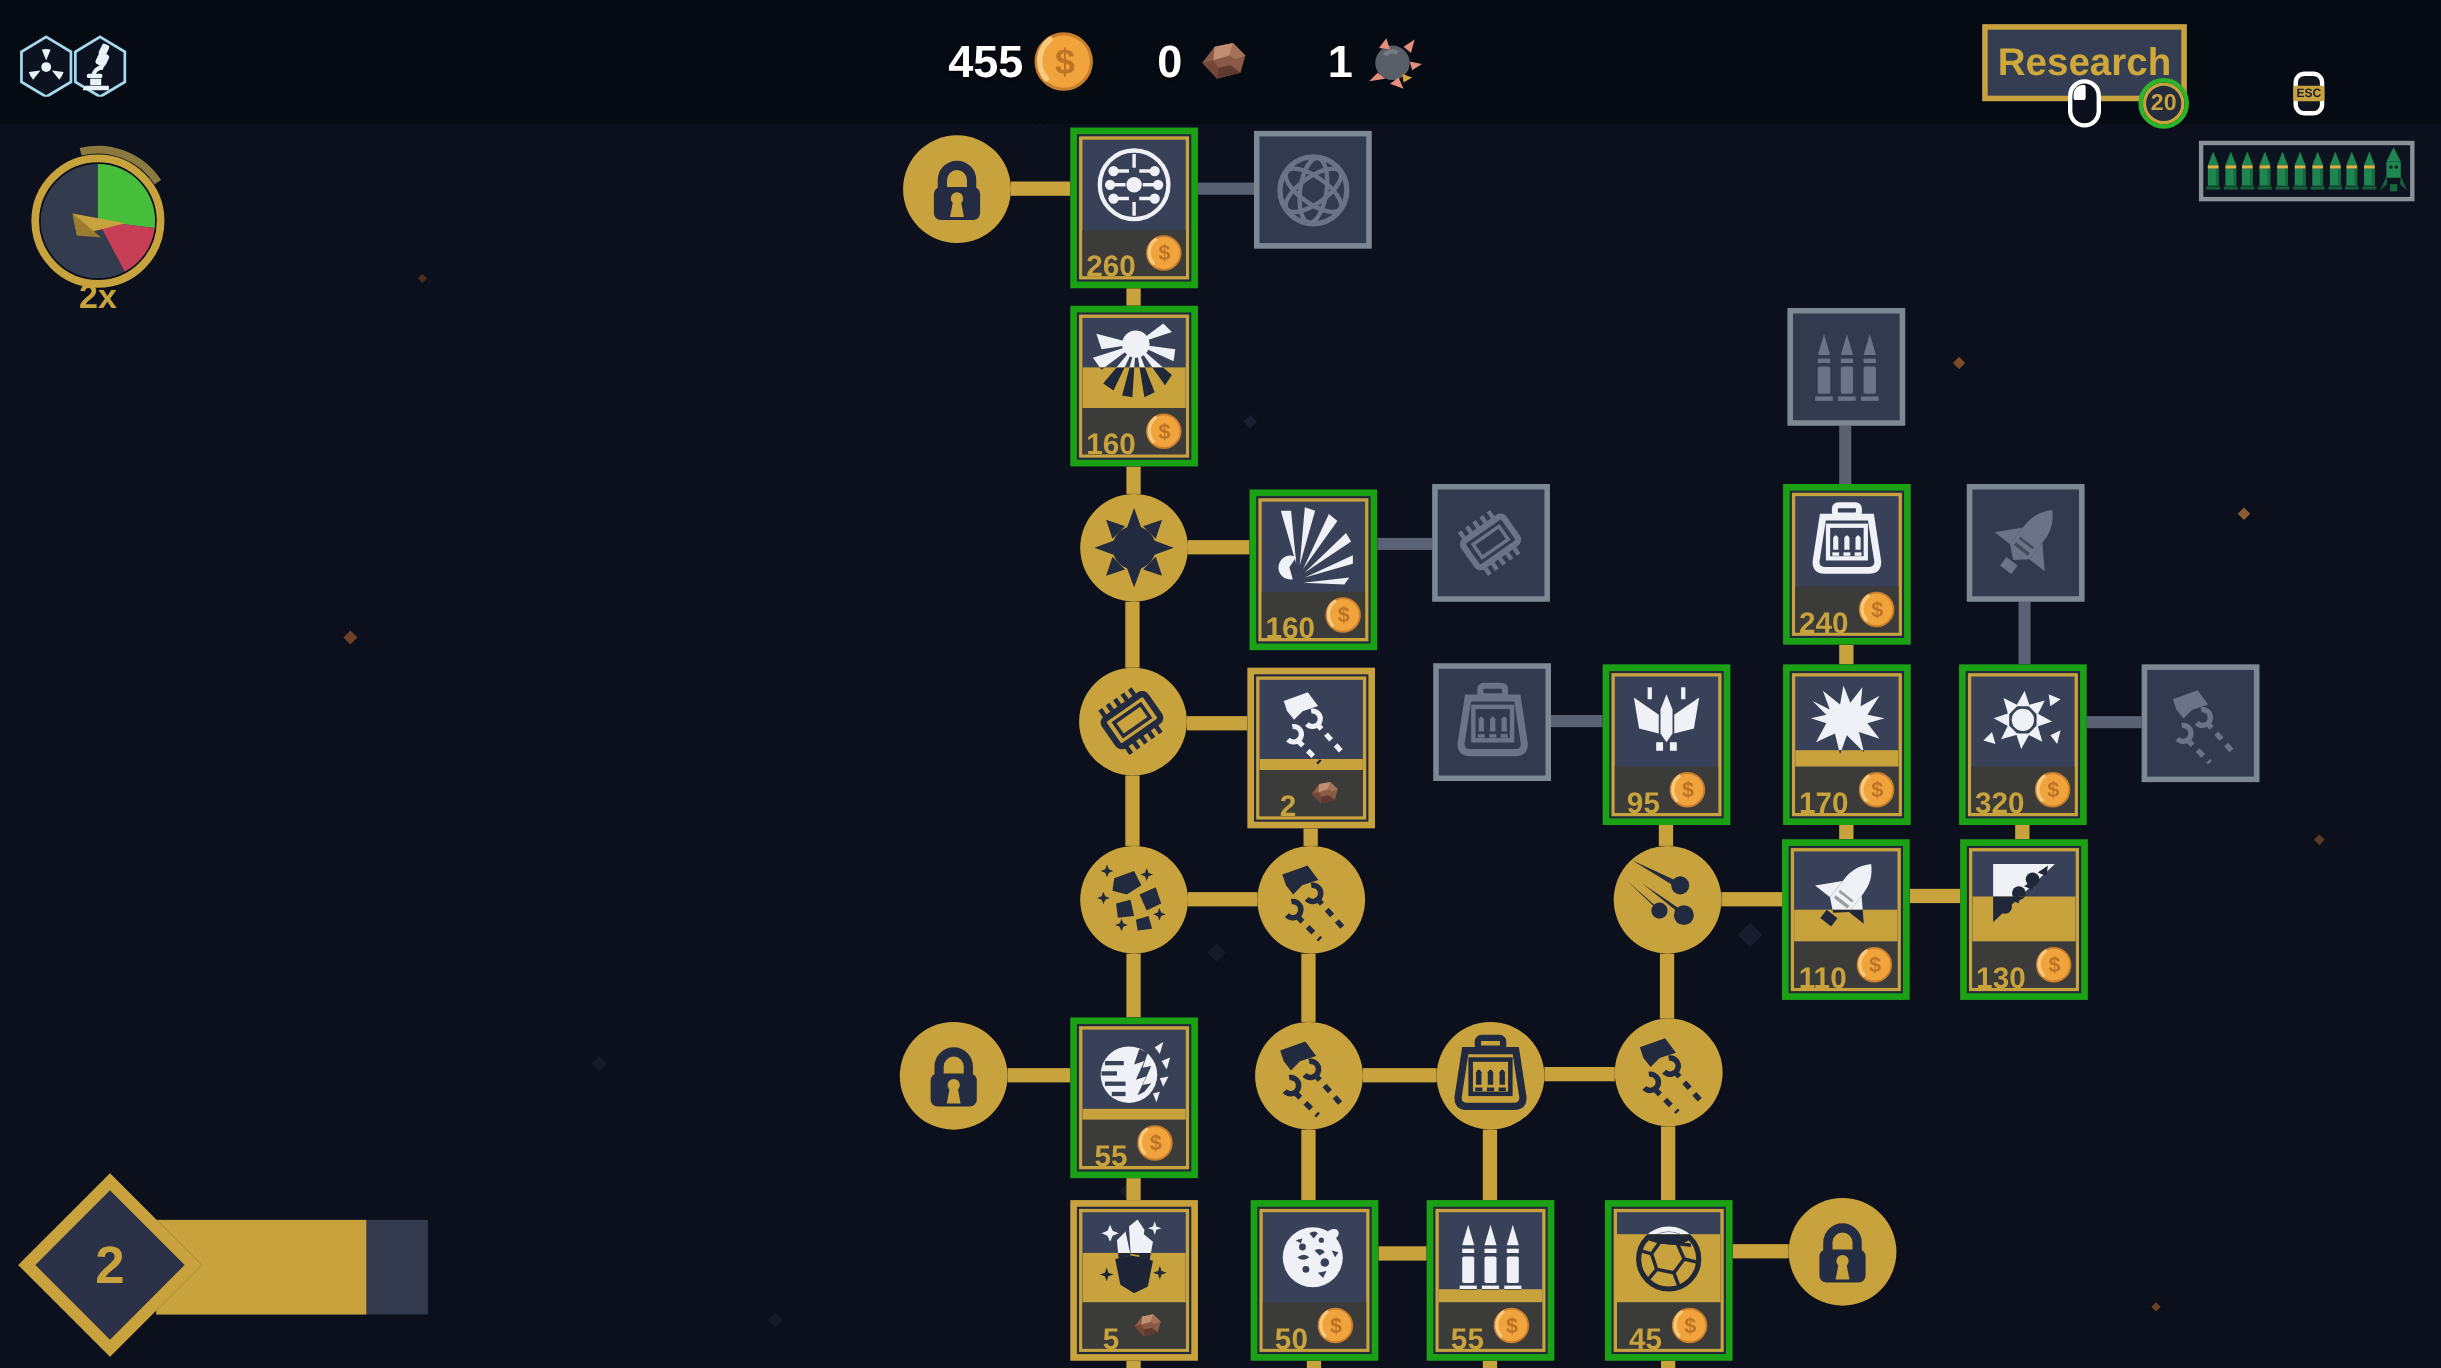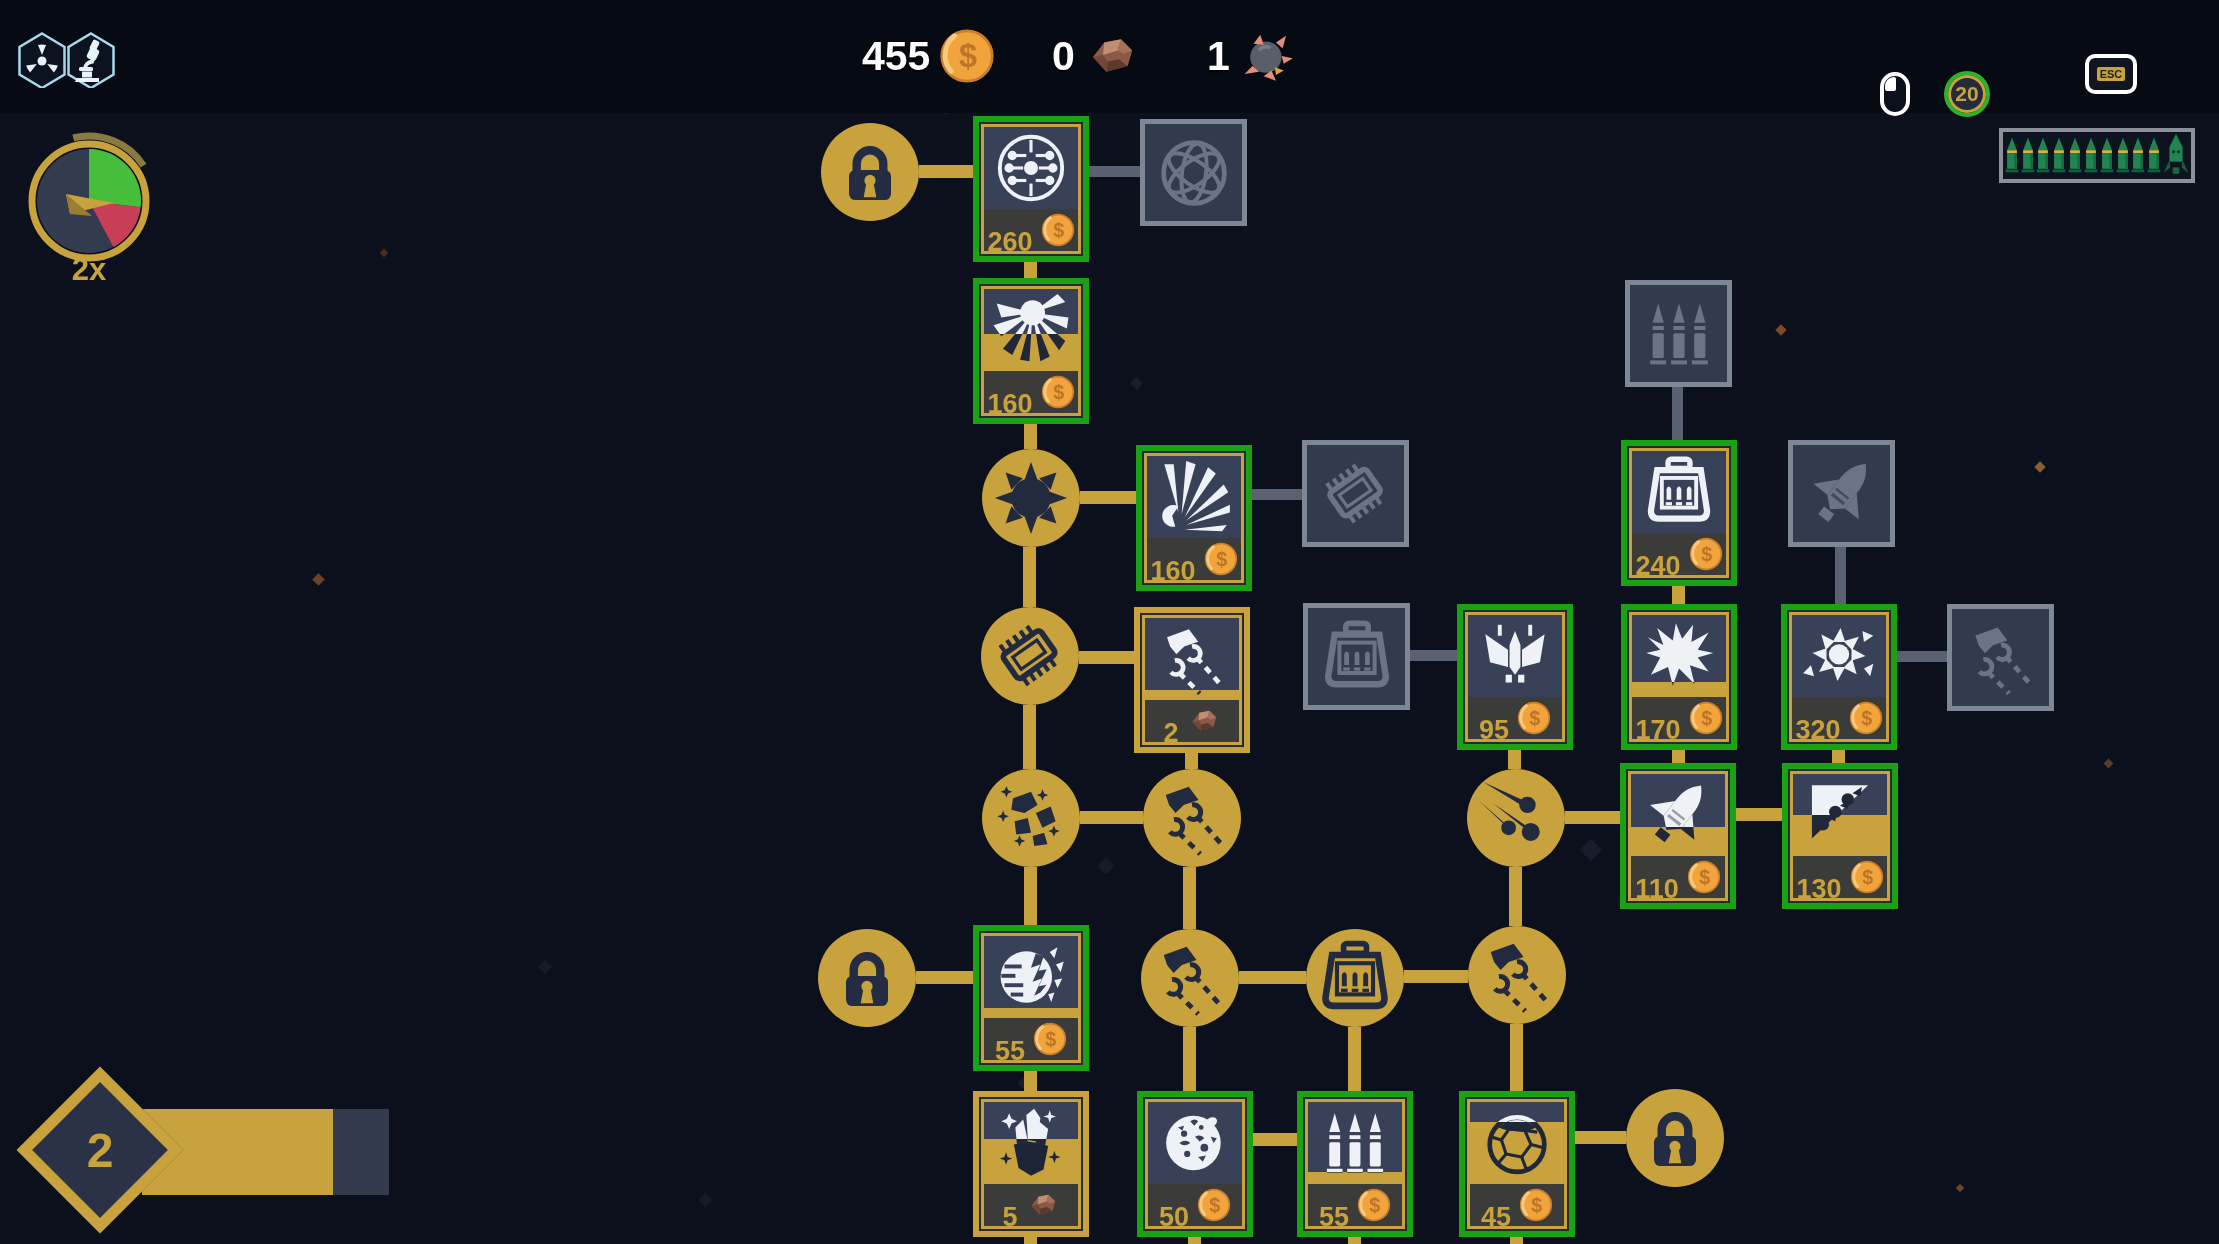--- a/index.html
+++ b/index.html
@@ -17,21 +17,21 @@
        color:#cfa83c;font-size:35px;font-weight:bold;display:flex;align-items:center;
        justify-content:center;box-sizing:border-box;z-index:6;cursor:pointer;}
   .mouse-hint{position:absolute;left:1880px;top:72px;width:30px;height:44px;border:4px solid #fff;
        border-radius:15px;background:#0b101c;box-sizing:border-box;z-index:7;}
   .mouse-hint::before{content:"";position:absolute;left:1px;top:1px;width:11px;height:14px;
        background:#fff;border-radius:9px 2px 2px 2px;}
   .badge{position:absolute;left:1944px;top:71px;width:46px;height:46px;border-radius:50%;
        background:#232b3d;border:4px solid #2db32a;box-shadow:inset 0 0 0 3px #c8a23c;
        color:#c8a23c;font-weight:bold;font-size:21px;display:flex;align-items:center;
        justify-content:center;box-sizing:border-box;z-index:8;}
-  .esc-key{position:absolute;left:2085px;top:54px;width:52px;height:40px;border:4px solid #fff;
+  .esc-key{position:absolute;left:2085px;top:65px;width:28px;height:40px;border:4px solid #fff;
        border-radius:10px;background:#10151f;box-sizing:border-box;display:flex;align-items:center;
        justify-content:center;z-index:7;}
   .esc-key .band{background:#c8a23c;color:#1c2230;font-size:11px;font-weight:bold;padding:1px 3px;border-radius:2px;}
   
   #gauge{position:absolute;left:14px;top:126px;width:150px;height:150px;z-index:4;}
   #mult-label{position:absolute;left:56px;top:252px;width:66px;text-align:center;color:#c8a23c;
        font-size:31px;font-weight:bold;z-index:4;}
   
   #ammo-panel{position:absolute;left:1999px;top:128px;width:196px;height:55px;border:4px solid #8b9099;
        background:#0d1420;box-sizing:border-box;display:flex;align-items:center;
@@ -150,20 +150,23 @@
               <path d="M66 26 L84 14 L78 36 Z"></path>
               <path d="M76 50 L96 54 L80 64 Z"></path>
               <path d="M26 28 L38 12 L44 30 Z"></path>
               <path d="M24 68 L10 82 L36 78 Z"></path>
               <path d="M58 76 L66 94 L44 86 Z"></path>
             </g>
             <path d="M64 70 L80 76 L66 84 Z" fill="#d9a43c"></path>
           </svg></span>
     </div>
 
+    <div class="btn" style="left:1802px;width:186px">
+      <span>Research</span>
+    </div>
   </div>
 
   <div class="mouse-hint"></div>
   <div class="badge">20</div>
   <div class="esc-key">
     <span class="band">ESC</span>
   </div>
 
   <svg id="gauge" viewBox="0 0 150 150">
       <circle cx="75" cy="75" r="52" fill="#333b4f"></circle>

